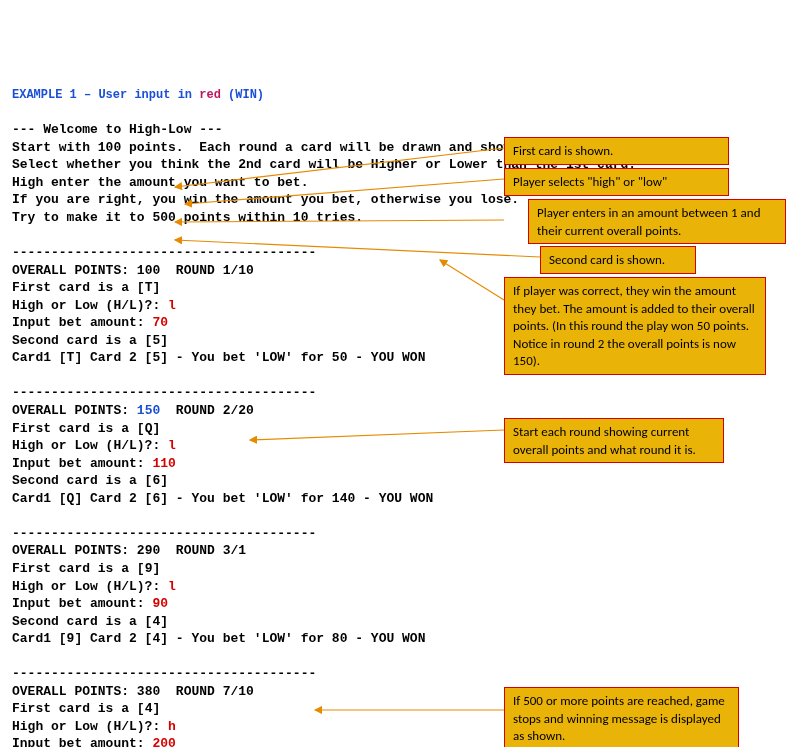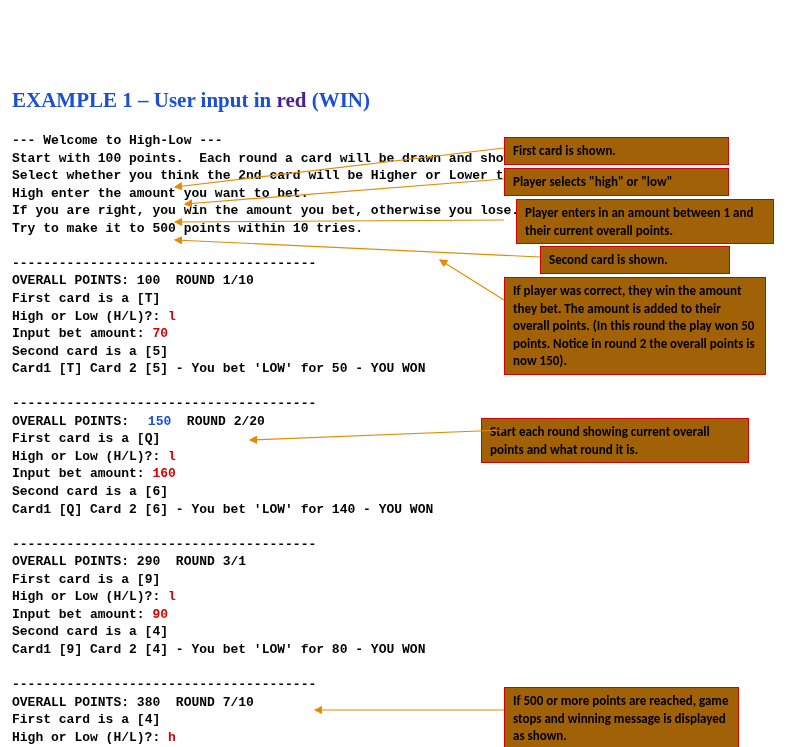--- a/index.html
+++ b/index.html
@@ -9,32 +9,32 @@
     font-size: 13px;
     font-weight: bold;
     line-height: 1.35;
     white-space: pre;
     width: 790px;
     box-sizing: border-box;
     position: relative;
     color: #000;
     background: #fff;
   }
-  .title   { color: #1a4fd6; font-size: 21px; font-family: Liberation Serif, serif; }
-  .title-red { color: #4c1d95; }
+  .title   { color: #1a4fd6; font-size: 12px; }
+  .title-red { color: #be185d; }
   .red     { color: #d60000; }
-  .blue    { color: #1a4fd6; margin-left: 11px; }
+  .blue    { color: #1a4fd6; }
   .callout {
     position: absolute;
     border: 1px solid #d60000;
-    background: #a16207;
+    background: #eab308;
     padding: 4px 8px;
     font-family: Calibri, Arial, sans-serif;
     font-size: 13px;
-    font-weight: bold;
+    font-weight: normal;
     white-space: normal;
     box-sizing: border-box;
   }
   svg.arrows {
     position: absolute;
     top: 0; left: 0;
     width: 790px; height: 747px;
     pointer-events: none;
   }
 </style>
@@ -57,21 +57,21 @@
 <span>First card is a [</span><span>T</span><span>]</span>
 <span>High or Low (H/L)?: </span><span class="red">l</span>
 <span>Input bet amount: </span><span class="red">70</span>
 <span>Second card is a [</span><span>5</span><span>]</span>
 <span>Card1 [T] Card 2 [5] - You bet 'LOW' for 50 - YOU WON</span>
 
 <span>---------------------------------------</span>
 <span>OVERALL POINTS: </span><span class="blue">150</span><span>  ROUND </span><span>2/20</span>
 <span>First card is a [</span><span>Q</span><span>]</span>
 <span>High or Low (H/L)?: </span><span class="red">l</span>
-<span>Input bet amount: </span><span class="red">160</span>
+<span>Input bet amount: </span><span class="red">110</span>
 <span>Second card is a [</span><span>6</span><span>]</span>
 <span>Card1 [Q] Card 2 [6] - You bet 'LOW' for 140 - YOU WON</span>
 
 <span>---------------------------------------</span>
 <span>OVERALL POINTS: </span><span>290</span><span>  ROUND </span><span>3/1</span>
 <span>First card is a [</span><span>9</span><span>]</span>
 <span>High or Low (H/L)?: </span><span class="red">l</span>
 <span>Input bet amount: </span><span class="red">90</span>
 <span>Second card is a [</span><span>4</span><span>]</span>
 <span>Card1 [9] Card 2 [4] - You bet 'LOW' for 80 - YOU WON</span>
@@ -82,24 +82,24 @@
 <span>High or Low (H/L)?: </span><span class="red">h</span>
 <span>Input bet amount: </span><span class="red">200</span>
 
 
 
 
 
 
 <div class="callout" style="top:137px;left:504px;width:225px">First card is shown.</div>
 <div class="callout" style="top:168px;left:504px;width:225px">Player selects "high" or "low"</div>
-<div class="callout" style="top:199px;left:516px;width:258px">Player enters in an amount between 1 and their current overall points.</div>
-<div class="callout" style="top:246px;left:540px;width:190px">Second card is shown.</div>
+<div class="callout" style="top:199px;left:528px;width:258px">Player enters in an amount between 1 and their current overall points.</div>
+<div class="callout" style="top:246px;left:540px;width:156px">Second card is shown.</div>
 <div class="callout" style="top:277px;left:504px;width:262px">If player was correct, they win the amount they bet. The amount is added to their overall points. (In this round the play won 50 points. Notice in round 2 the overall points is now 150).</div>
-<div class="callout" style="top:418px;left:481px;width:268px">Start each round showing current overall points and what round it is.</div>
+<div class="callout" style="top:418px;left:504px;width:220px">Start each round showing current overall points and what round it is.</div>
 <div class="callout" style="top:687px;left:504px;width:235px">If 500 or more points are reached, game stops and winning message is displayed as shown.</div>
 
 <svg class="arrows">
   <defs>
     <marker id="ah" markerWidth="7" markerHeight="7" refX="6" refY="3.5" orient="auto">
       <polygon points="0 0, 7 3.5, 0 7" fill="#e68a00"></polygon>
     </marker>
   </defs>
   <line x1="504" y1="148" x2="175" y2="187" stroke="#e68a00" stroke-width="1.2" marker-end="url(#ah)"></line>
   <line x1="504" y1="179" x2="185" y2="204" stroke="#e68a00" stroke-width="1.2" marker-end="url(#ah)"></line>

